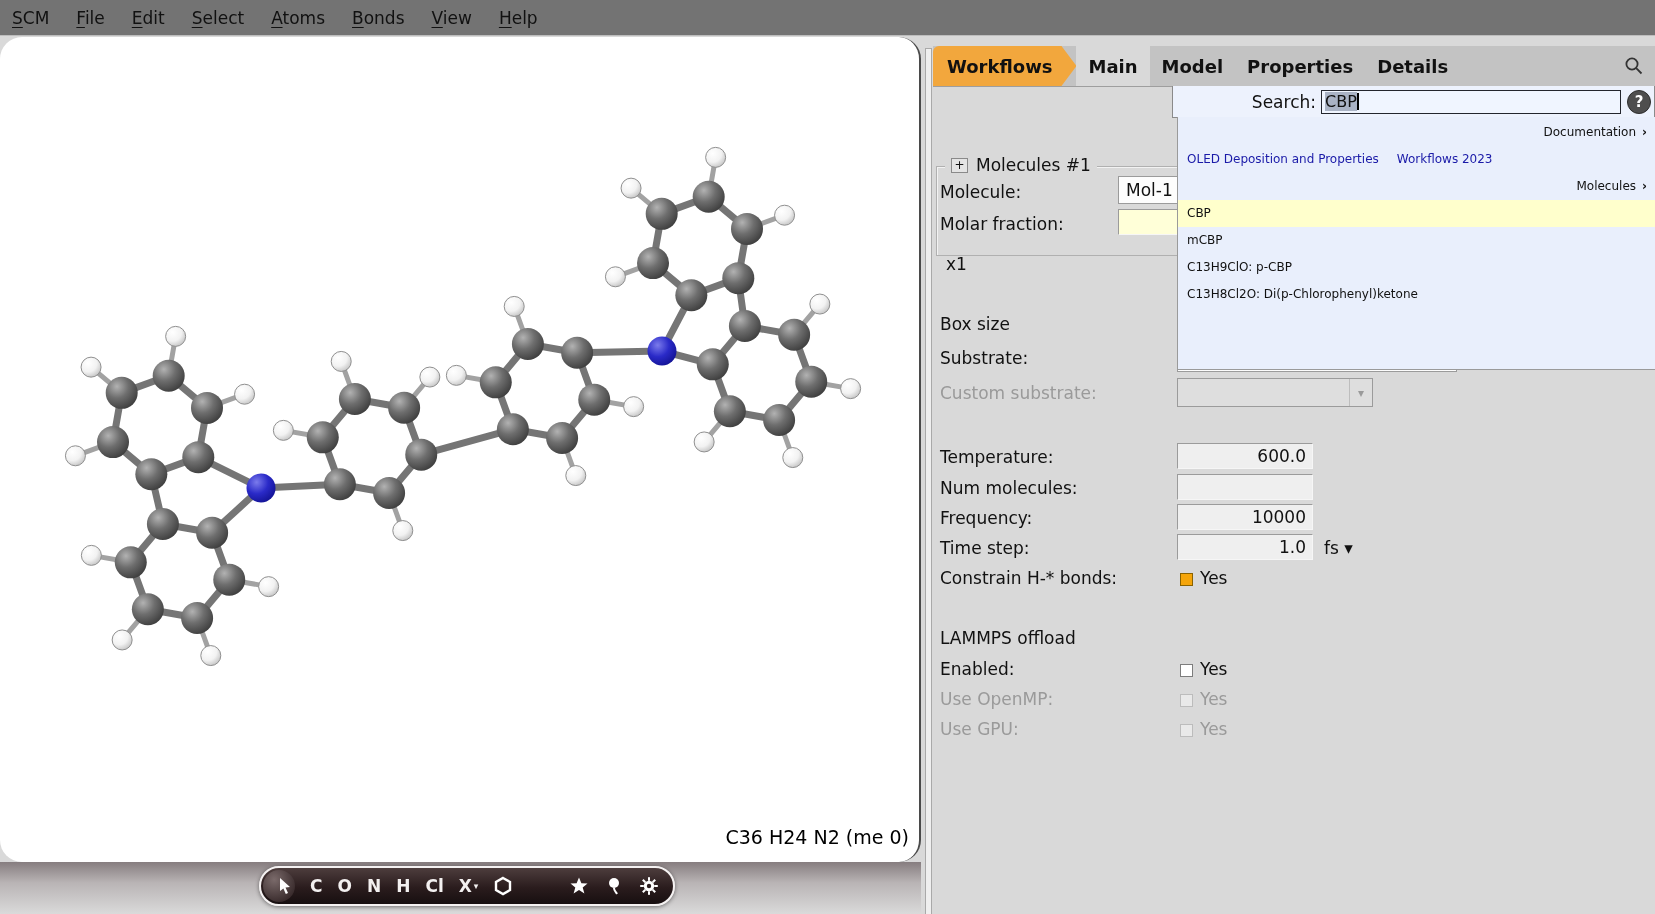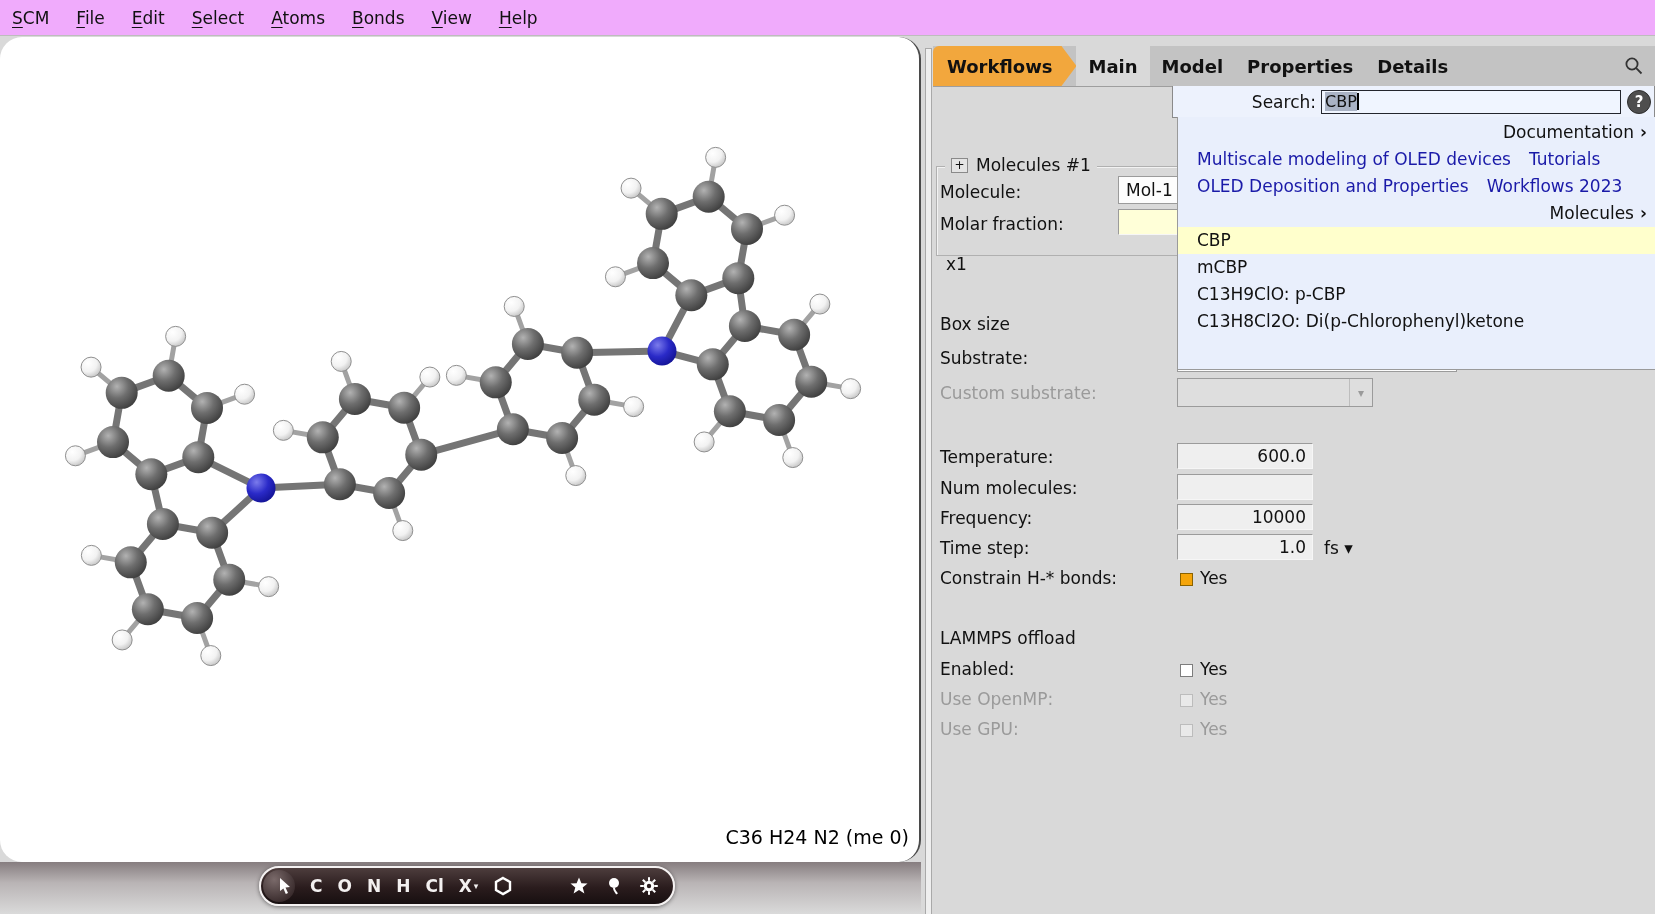--- a/index.html
+++ b/index.html
@@ -1,19 +1,19 @@
 <!DOCTYPE html>
 <html><head>
 <meta charset="utf-8">
 <style>
   html,body{margin:0;padding:0;background:#d9d9d9;}
   .app{position:relative;width:1655px;height:914px;overflow:hidden;
        font-family:"DejaVu Sans","Liberation Sans",sans-serif;color:#111;}
   
-  .menubar{position:absolute;left:0;top:0;width:1655px;height:36px;background:#f0abfc;
+  .menubar{position:absolute;left:0;top:0;width:1655px;height:36px;background:#737373;
            border-bottom:1px solid #bdbdbd;display:flex;align-items:center;gap:27px;
            padding-left:12px;box-sizing:border-box;font-size:17px;}
   .menubar .mi{cursor:default;}
   .menubar .mi u{text-decoration:underline;text-underline-offset:3px;}
   
   .viewer{position:absolute;left:0;top:37px;width:921px;height:825px;background:#ffffff;
           border-right:2px solid #4a4a4a;box-sizing:border-box;border-radius:22px;}
   .formula{position:absolute;right:10px;bottom:14px;font-size:19px;color:#000;}
   .bottomstrip{position:absolute;left:0;top:862px;width:921px;height:52px;
                background:linear-gradient(#867d7f,#b9b4b5 40%,#dadada 100%);}
@@ -48,21 +48,21 @@
              box-sizing:border-box;display:flex;align-items:center;padding-left:3px;font-size:16px;}
   .searchbox .sel{background:#aab3c5;}
   .searchbox .caret-bar{display:inline-block;width:2px;height:17px;background:#000;margin-left:0px;}
   .helpbtn{width:24px;height:24px;border-radius:50%;background:#4e4e4e;color:#fff;
            font-weight:bold;font-size:15px;display:flex;align-items:center;justify-content:center;
            margin-left:6px;border:1px solid #2e2e2e;box-sizing:border-box;}
   
   .dropdown{position:absolute;left:255px;top:71px;width:478px;height:253px;background:#e9effc;
             border-left:1px solid #9a9a9a;border-bottom:1px solid #9a9a9a;box-sizing:border-box;
             overflow:hidden;z-index:30;padding-top:2px;}
-  .dd-row{height:27px;line-height:27px;white-space:nowrap;font-size:17px;padding-left:19px;}
+  .dd-row{height:27px;line-height:27px;white-space:nowrap;font-size:12px;padding-left:9px;}
   .dd-section{text-align:right;padding-right:8px;color:#111;}
   .dd-section .arr{font-weight:bold;margin-left:6px;}
   .dd-link{color:#1a1aa8;}
   .dd-link .lp{margin-right:18px;}
   .dd-item{color:#111;}
   .dd-item.hi{background:#ffffcc;}
   
   .flabel{position:absolute;left:18px;font-size:17px;white-space:nowrap;}
   .flabel.dis{color:#9a9a9a;}
   .sunken{position:absolute;background:#efefef;border:1px solid #9b9b9b;
@@ -326,21 +326,20 @@
       <span class="lbl">Search:</span>
       <span class="searchbox">
         <span class="sel">CBP</span>
         <span class="caret-bar"></span>
       </span>
       <span class="helpbtn">?</span>
     </div>
 
     <div class="dropdown">
         <div class="dd-row dd-section"><span>Documentation</span><span class="arr">›</span></div>
-        <div class="dd-row dd-link"><span class="lp">Multiscale modeling of OLED devices</span><span class="lp">Tutorials</span></div>
         <div class="dd-row dd-link"><span class="lp">OLED Deposition and Properties</span><span class="lp">Workflows 2023</span></div>
         <div class="dd-row dd-section"><span>Molecules</span><span class="arr">›</span></div>
         <div class="dd-row dd-item hi">CBP</div>
         <div class="dd-row dd-item">mCBP</div>
         <div class="dd-row dd-item">C13H9ClO: p-CBP</div>
         <div class="dd-row dd-item">C13H8Cl2O: Di(p-Chlorophenyl)ketone</div>
       </div>
 
     <div class="groupbox">
       <div class="legend">

